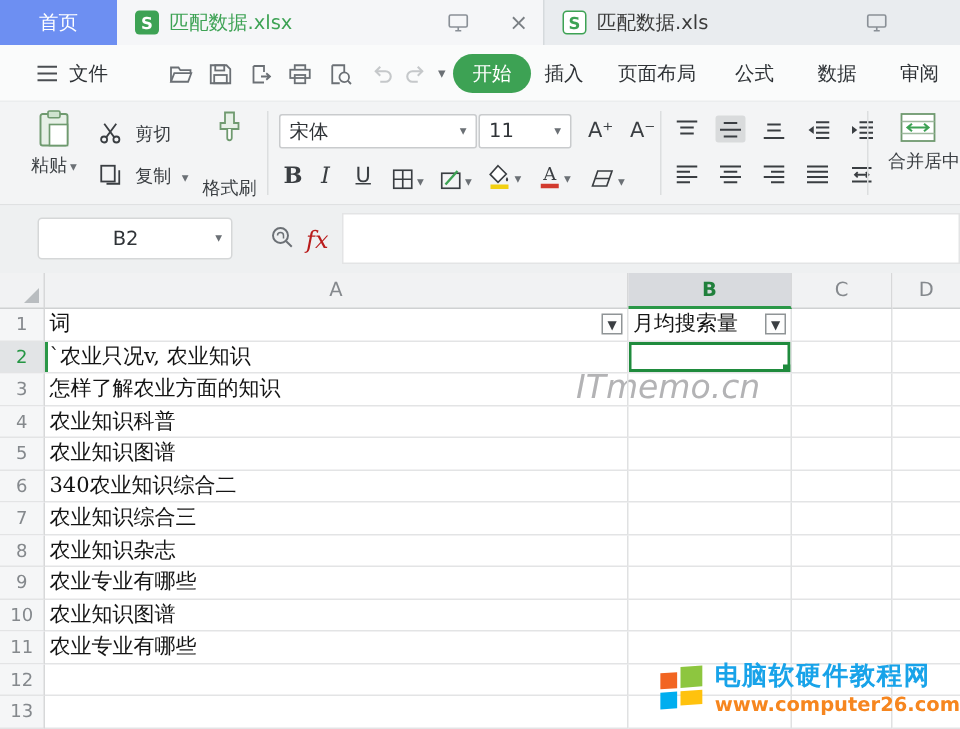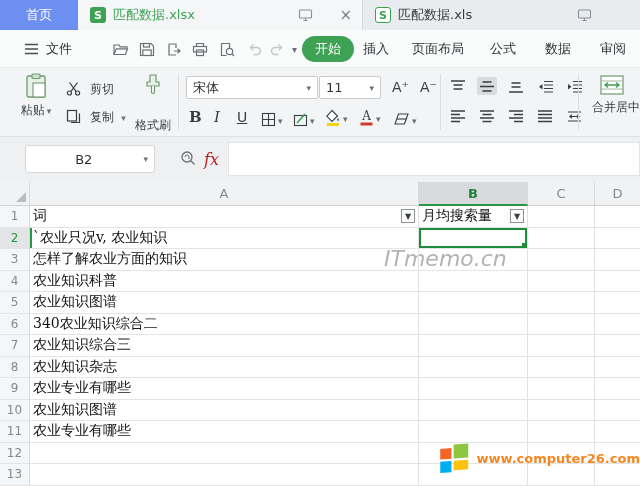--- a/index.html
+++ b/index.html
@@ -605,17 +605,18 @@
     </div>
 
   <div class="site-logo">
     <svg width="58" height="54" viewBox="0 0 58 54" style="transform:skewY(-4deg)">
       <rect x="4" y="9" width="20" height="19" fill="#f26522"></rect>
       <rect x="28" y="3" width="26" height="25" fill="#8dc63f"></rect>
       <rect x="4" y="32" width="20" height="20" fill="#00aeef"></rect>
       <rect x="28" y="32" width="26" height="17" fill="#ffc20e"></rect>
     </svg>
     <div class="logo-text">
+      <div class="logo-title">电脑软硬件教程网</div>
       <div class="logo-url">www.computer26.com</div>
     </div>
   </div>
 
 </div>
 
 </body></html>

